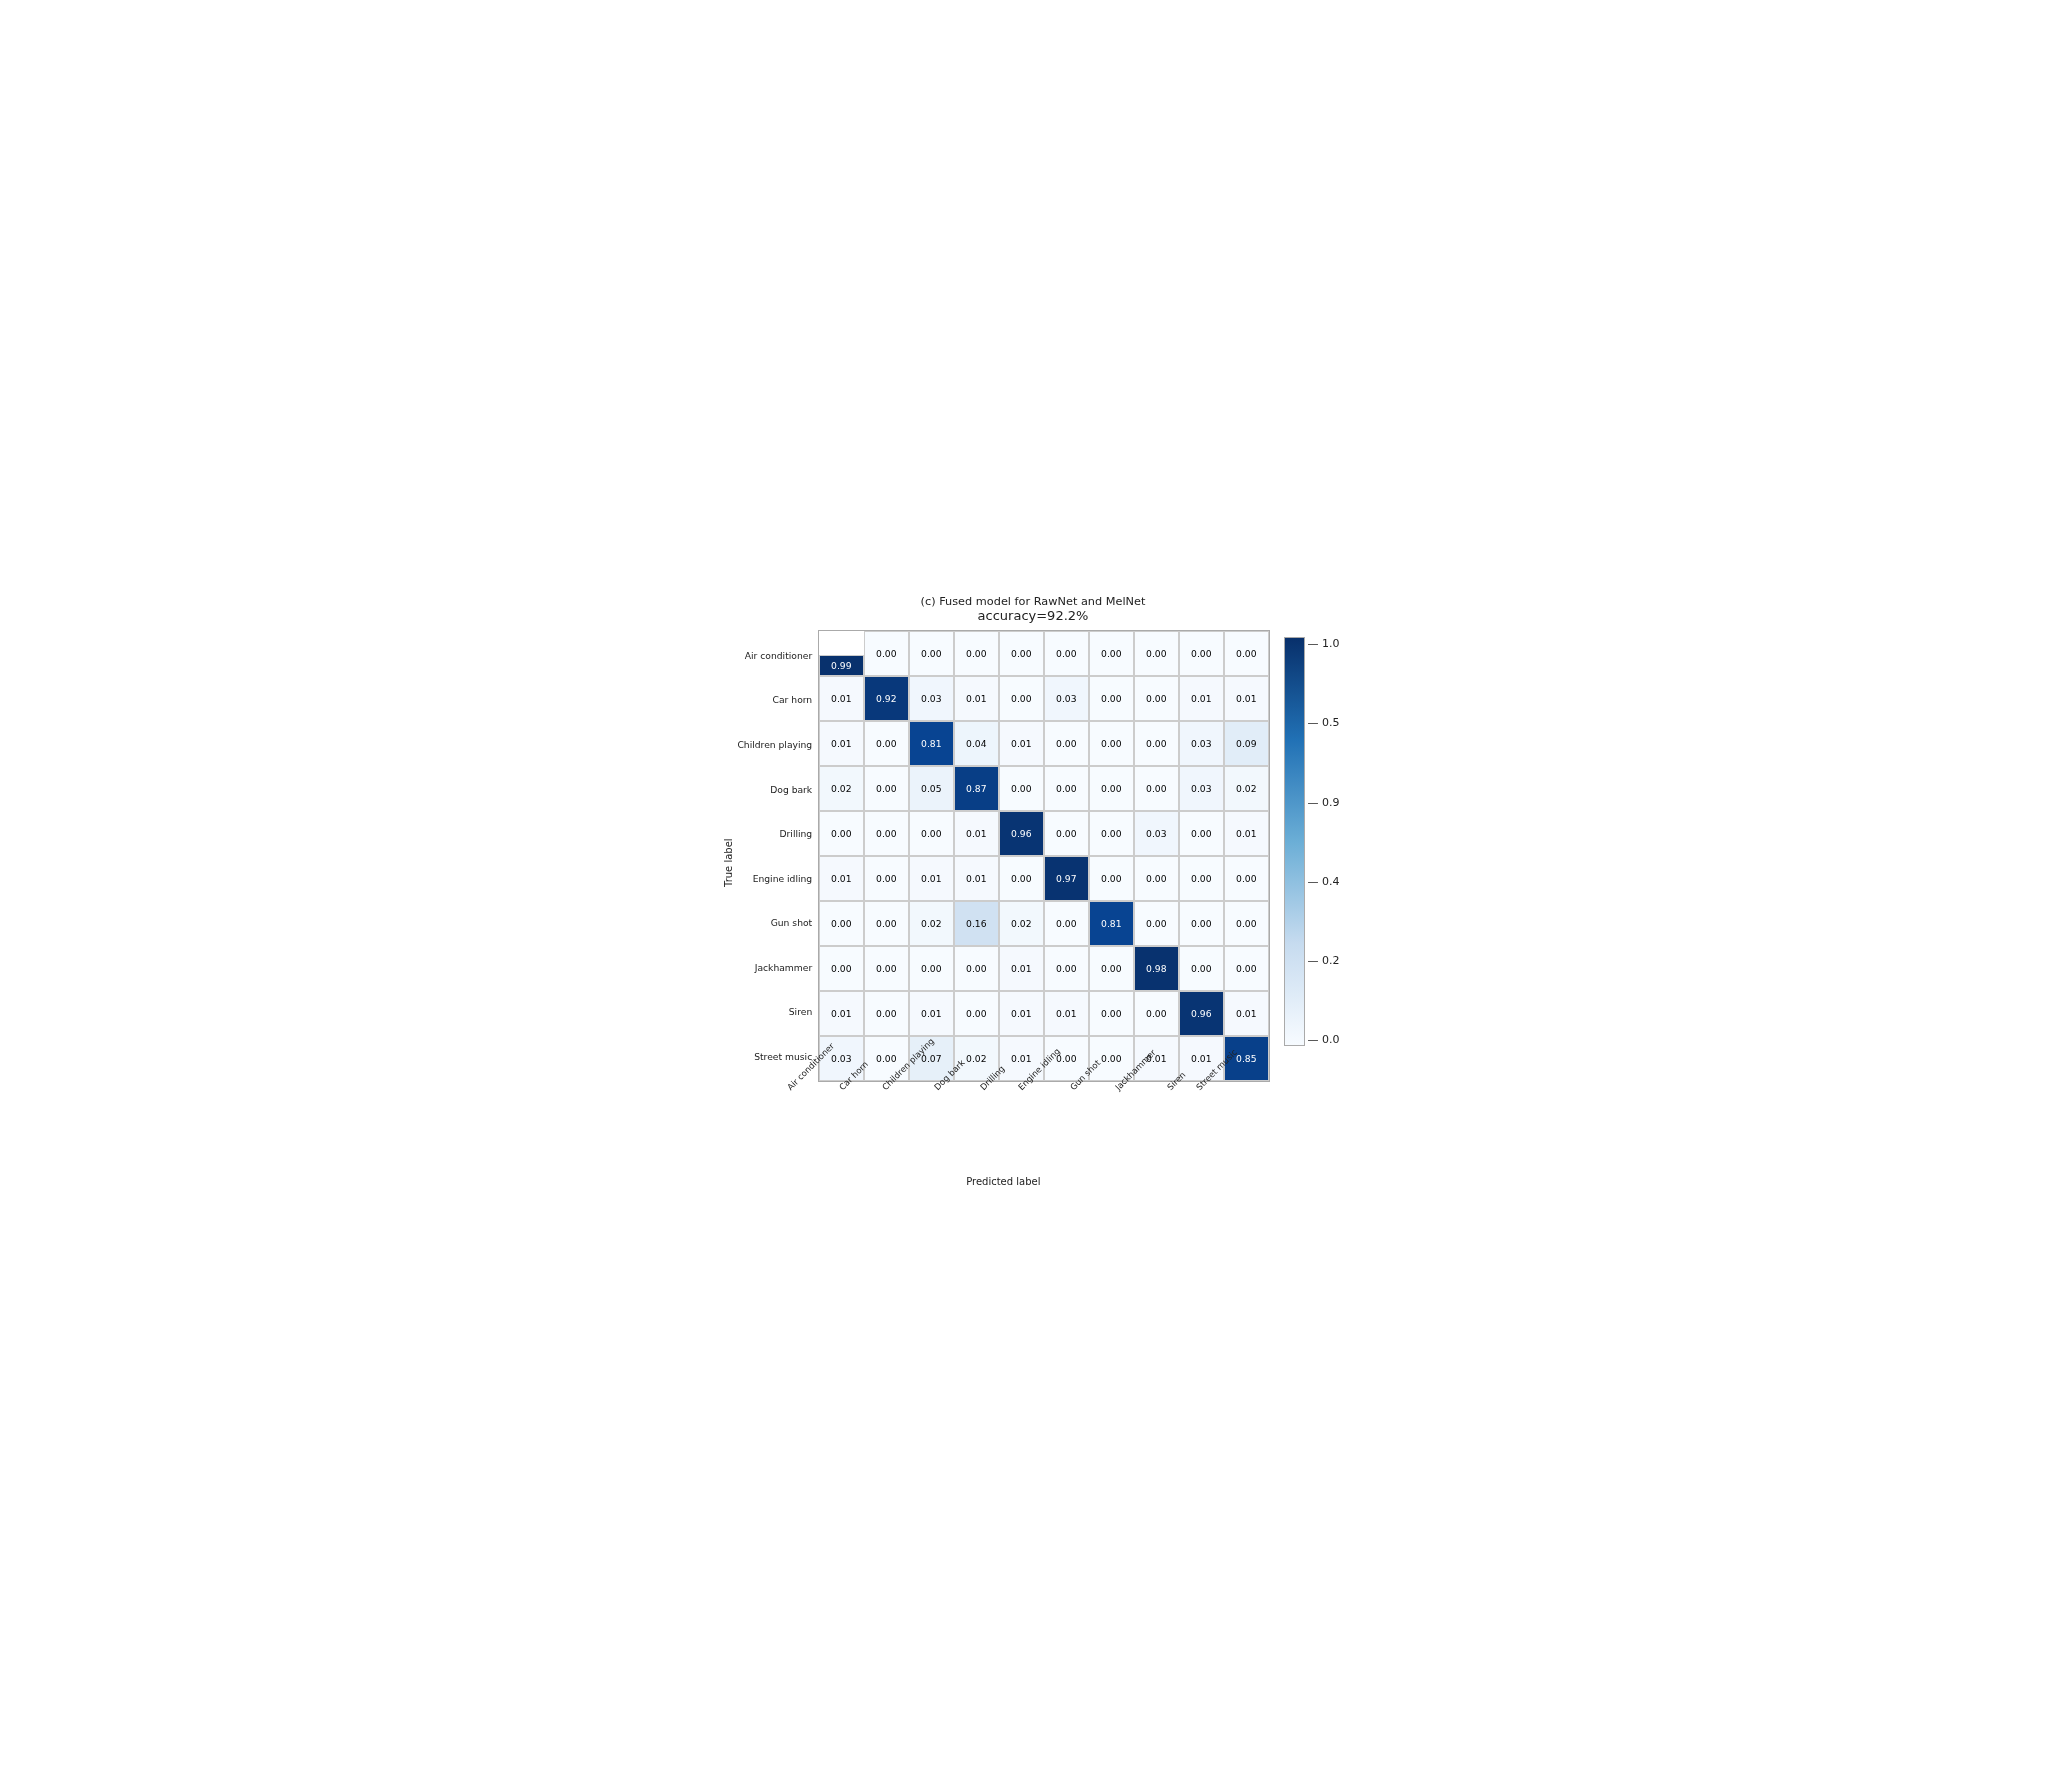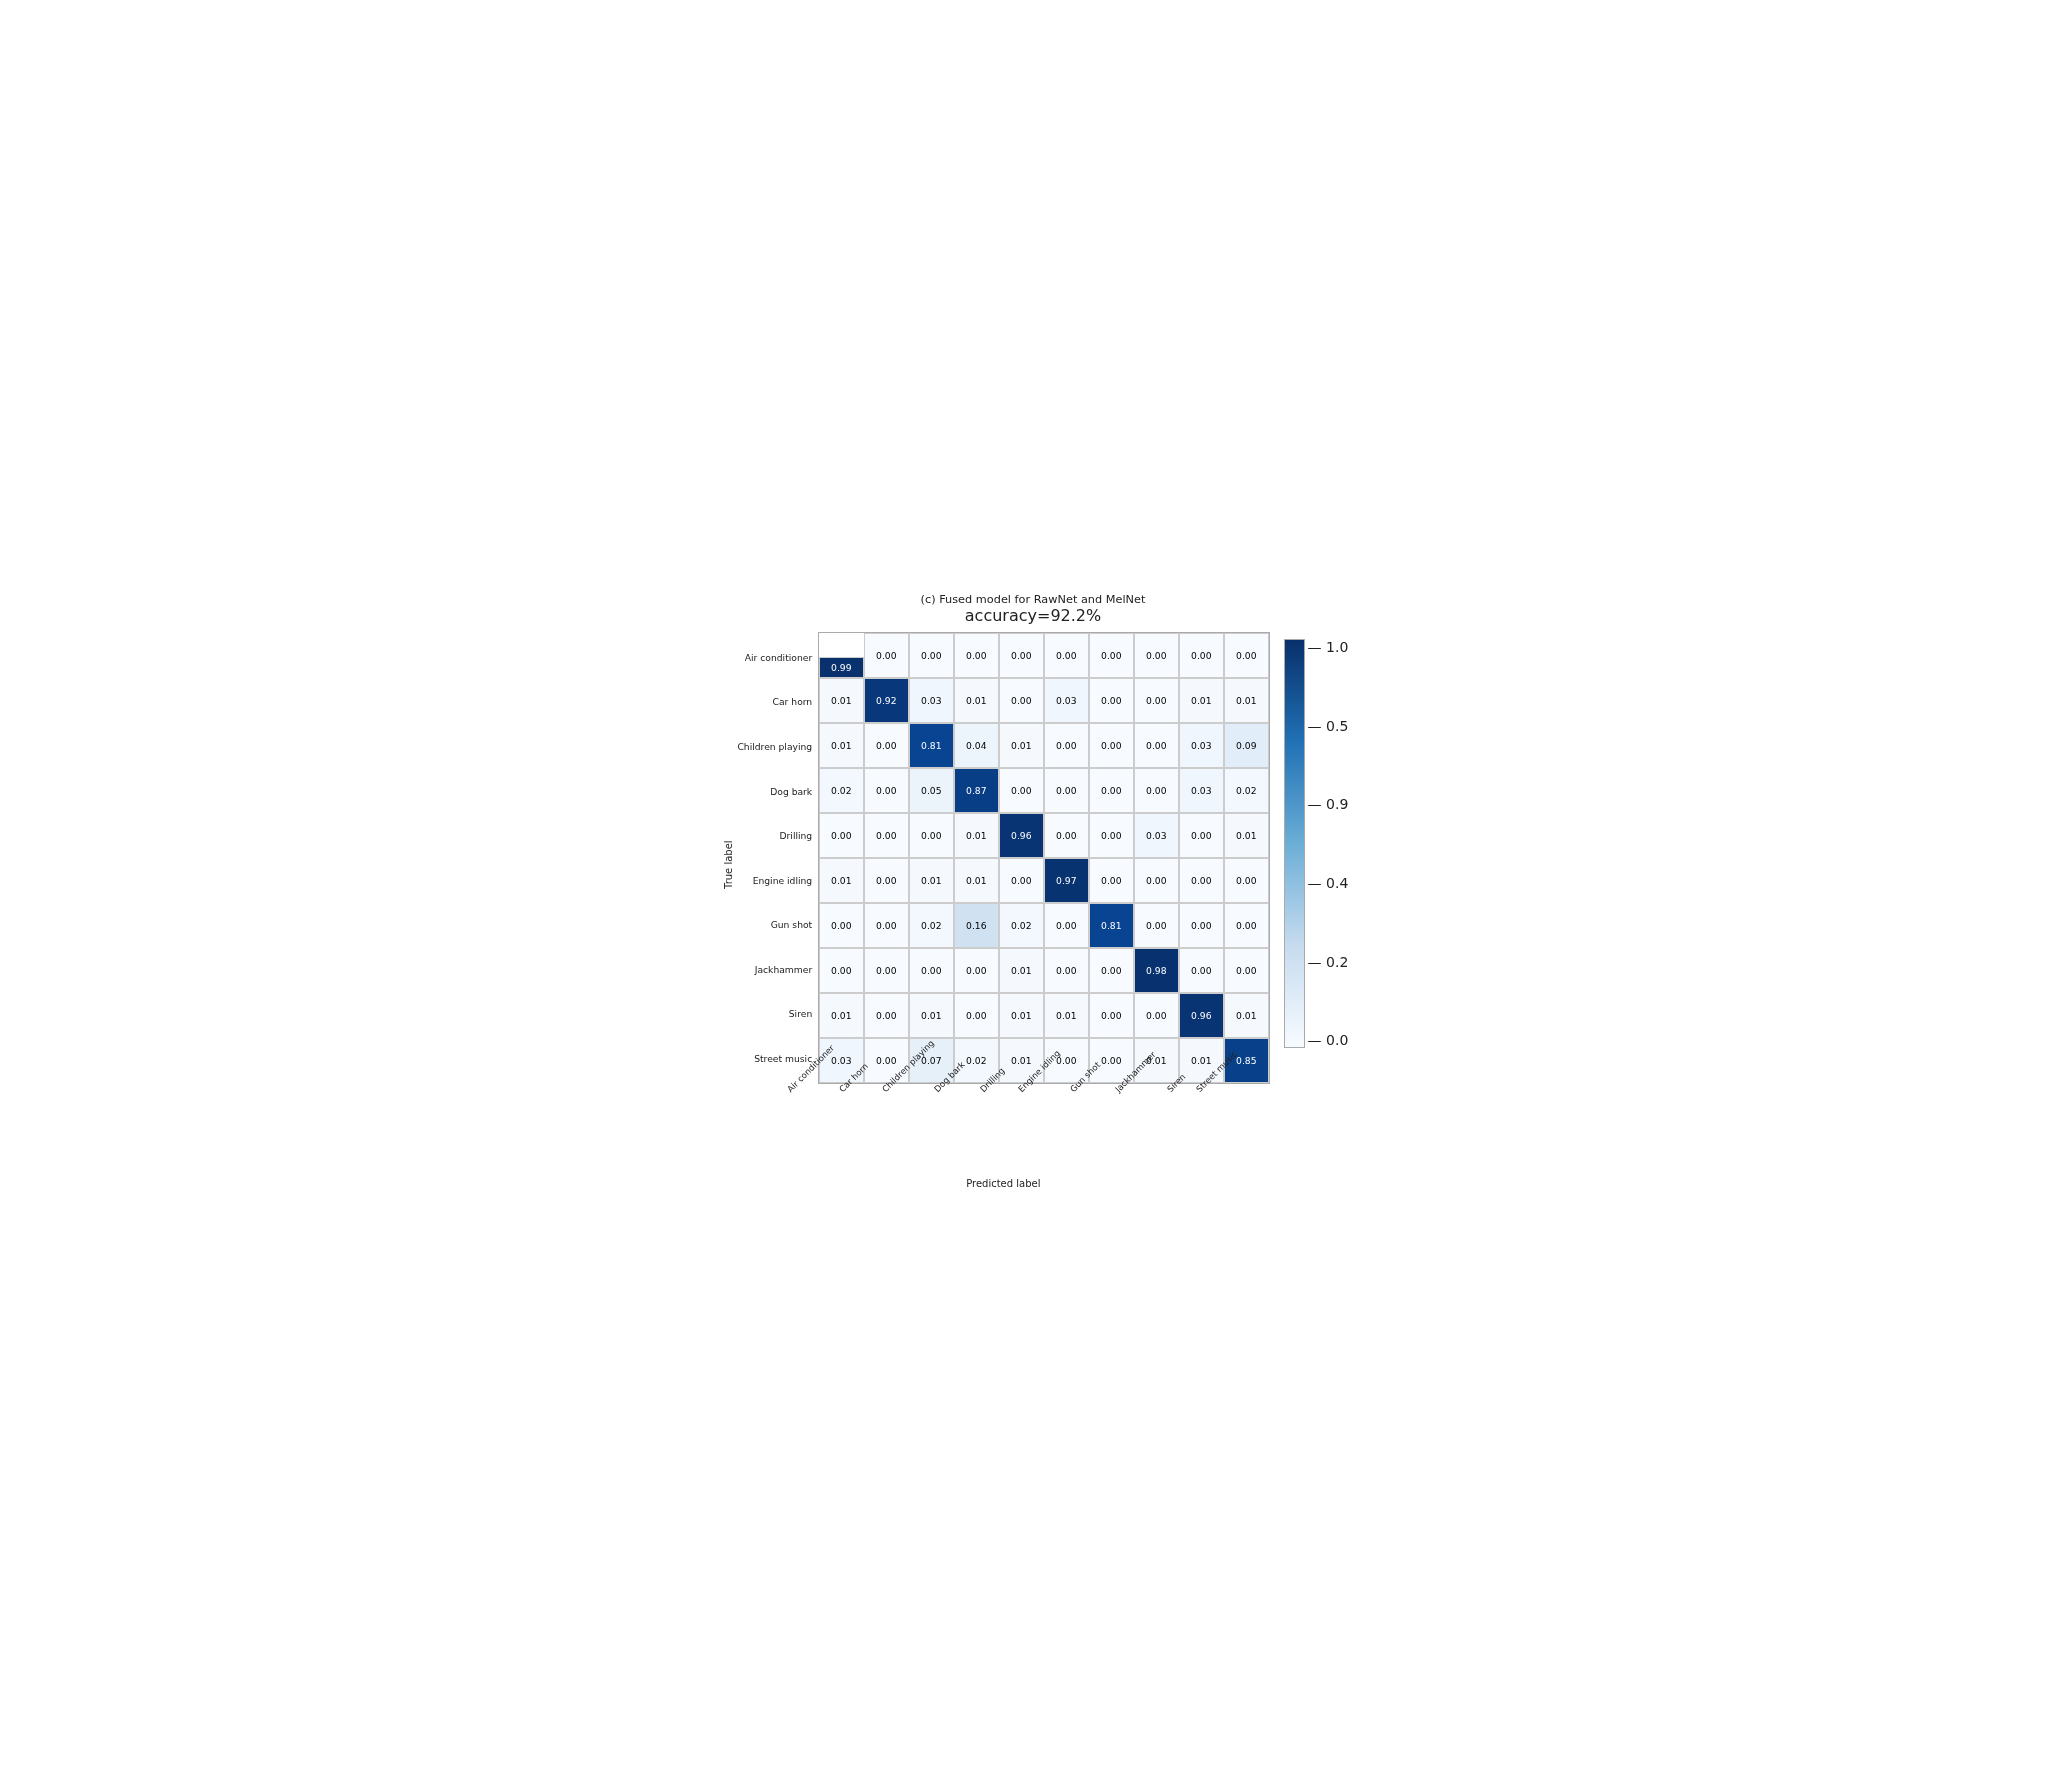--- a/index.html
+++ b/index.html
@@ -20,21 +20,21 @@
     }
     .title-area {
       text-align: center;
       margin-bottom: 7px;
     }
     .title-line1 {
       font-size: 11.3px;
       color: #222;
     }
     .title-line2 {
-      font-size: 16px;
+      font-size: 13px;
       color: #222;
     }
     .chart-area {
       display: flex;
       flex-direction: row;
       align-items: flex-start;
       margin-top: 4.2px;
     }
     .y-axis-label {
       writing-mode: vertical-rl;
@@ -132,21 +132,21 @@
       border: 0.7px solid #aaa;
     }
     .colorbar-ticks {
       display: flex;
       flex-direction: column;
       justify-content: space-between;
       height: 409px;
       margin-left: 2.8px;
     }
     .colorbar-tick {
-      font-size: 14px;
+      font-size: 11px;
       color: #222;
       white-space: nowrap;
     }
     .colorbar-with-ticks {
       display: flex;
       flex-direction: row;
       align-items: stretch;
       height: 409px;
     }
   </style>

